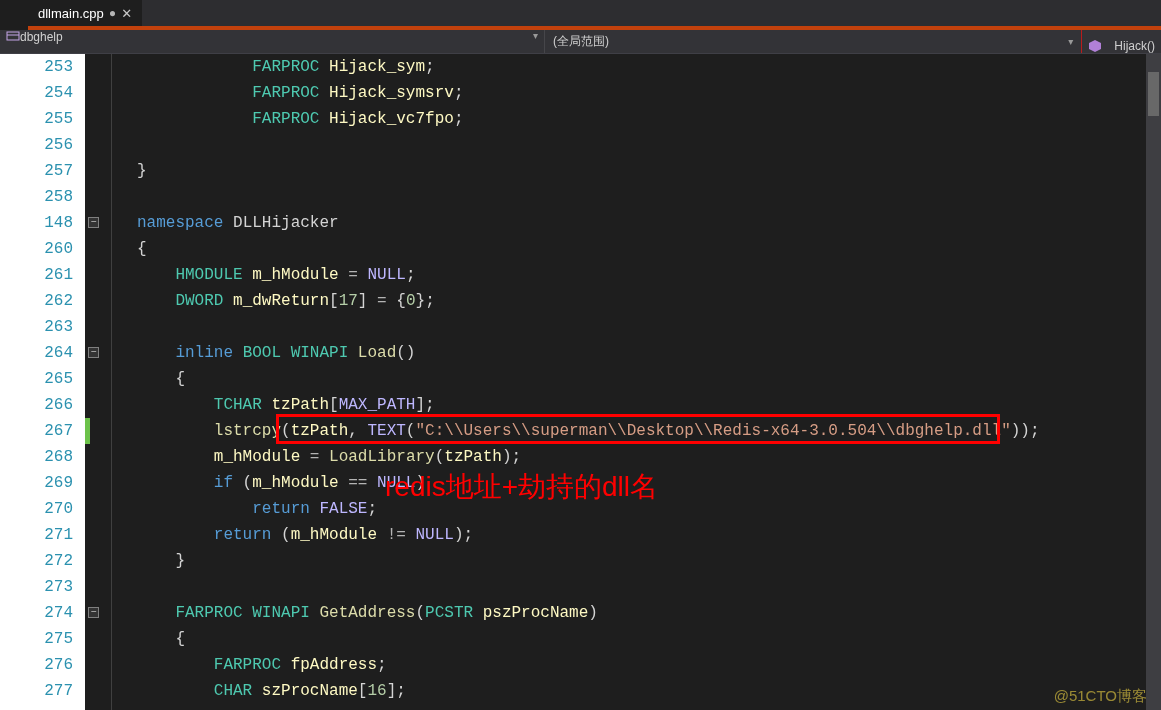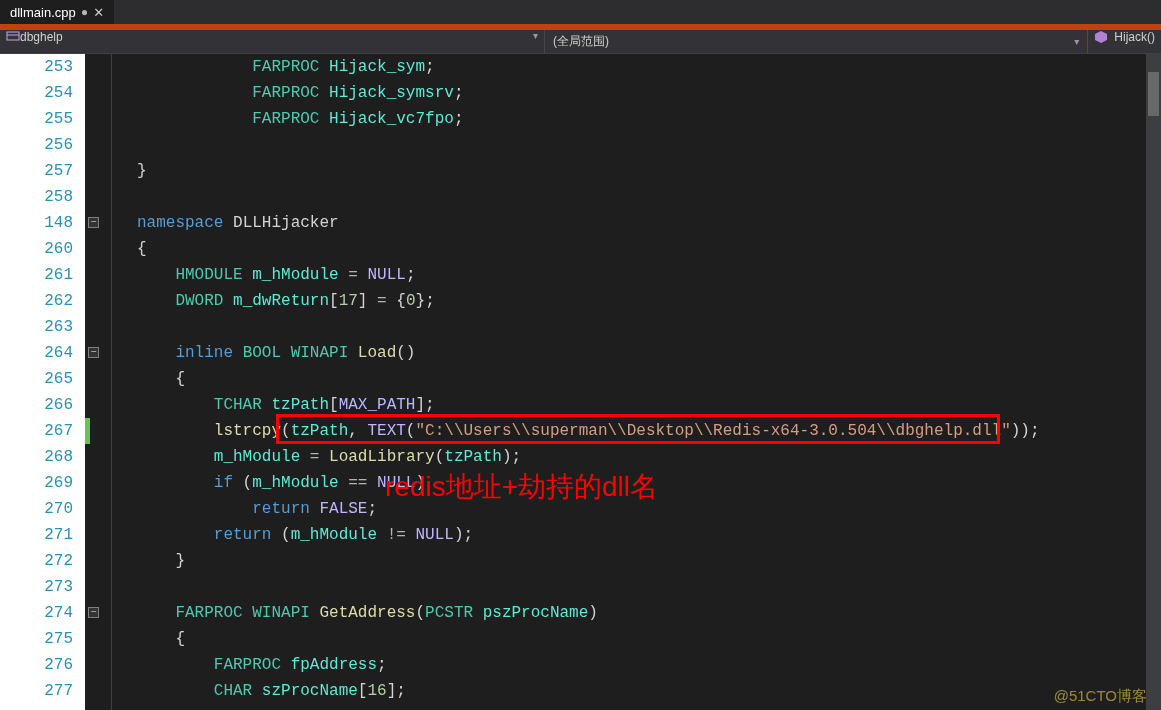--- a/index.html
+++ b/index.html
@@ -1,43 +1,43 @@
 <!DOCTYPE html>
 <html><head>
 <meta charset="utf-8">
 <style>
   * { margin:0; padding:0; box-sizing:border-box; }
   html,body { width:1161px; height:710px; background:#1e1e1e; font-family:Consolas,"Courier New",monospace; font-size:16px; overflow:hidden; color:#d4d4d4; }
   
-  .tabbar { height:30px; background:#2d2d30; border-bottom:6px solid #c2410c; display:flex; align-items:stretch; }
+  .tabbar { height:30px; background:#2d2d30; border-bottom:4px solid #c2410c; display:flex; align-items:stretch;margin-left:28px; }
   .tab { background:#1e1e1e; border-top:2px solid #007acc00; padding:0 10px; display:flex; align-items:center; gap:6px; font-size:13px; color:#fff; font-family:"Segoe UI",sans-serif; position:relative; }
   .tab.active { background:#1e1e1e; border-top:0; }
   .tab:not(.active){ background:#2d2d30; }
   .pin { font-size:11px; color:#b5b5b5; }
   .close-x { color:#c8c8c8; font-size:13px; cursor:pointer; }
   
   .navbar { height:24px; background:#333337; border-bottom:1px solid #3f3f46; display:flex; align-items:center; font-size:12px; font-family:"Segoe UI",sans-serif; color:#d0d0d0; }
   .nav-left { flex:0 0 545px; display:flex; align-items:flex-start; padding:0 6px; border-right:1px solid #46464a; height:100%; gap:0; }
   .nav-mid { flex:1; display:flex; align-items:center; padding:0 8px; border-right:1px solid #b91c1c; height:100%; }
-  .nav-right { flex:0 0 auto; display:flex; align-items:flex-start; padding:0 6px; gap:6px; height:100%; }
+  .nav-right { flex:0 0 auto; display:flex; align-items:flex-end; padding:0 6px; gap:12px; height:100%; }
   .nav-drop { color:#999; font-size:10px; margin-left:auto; }
   .ico-scope { width:14px; height:12px; display:inline-block; }
   .ico-cube { width:14px; height:14px; display:inline-block; }
   
   .editor { position:relative; display:flex; height:calc(710px - 30px - 24px); }
   .gutter { width:85px; background:#ffffff; text-align:right; padding-right:12px; color:#2b91af; user-select:none; }
   .foldcol { width:22px; background:#1e1e1e; position:relative; }
   .brackets-col { width:30px; background:#1e1e1e; position:relative; }
   .code { flex:1; background:#1e1e1e; white-space:pre; position:relative; }
   .line { height:26px; line-height:26px; }
   .ln { color:#2b91af; font-size:16px; }
   
   .type { color:#4ec9b0; }
   .kw   { color:#569cd6; }
-  .id   { color:#5eead4; }
+  .id   { color:#fef9c3; }
   .func { color:#dcdcaa; }
   .num  { color:#b5cea8; }
   .str  { color:#d69d85; }
   .punct{ color:#d4d4d4; }
   .macro{ color:#beb7ff; }
   .op   { color:#b4b4b4; }
   .nsname{ color:#d4d4d4;text-align:center; }
   
   .foldbox { position:absolute; left:3px; width:11px; height:11px; border:1px solid #808080; background:#333; font-size:10px; line-height:9px; text-align:center; color:#c5c5c5; cursor:pointer; }
   

